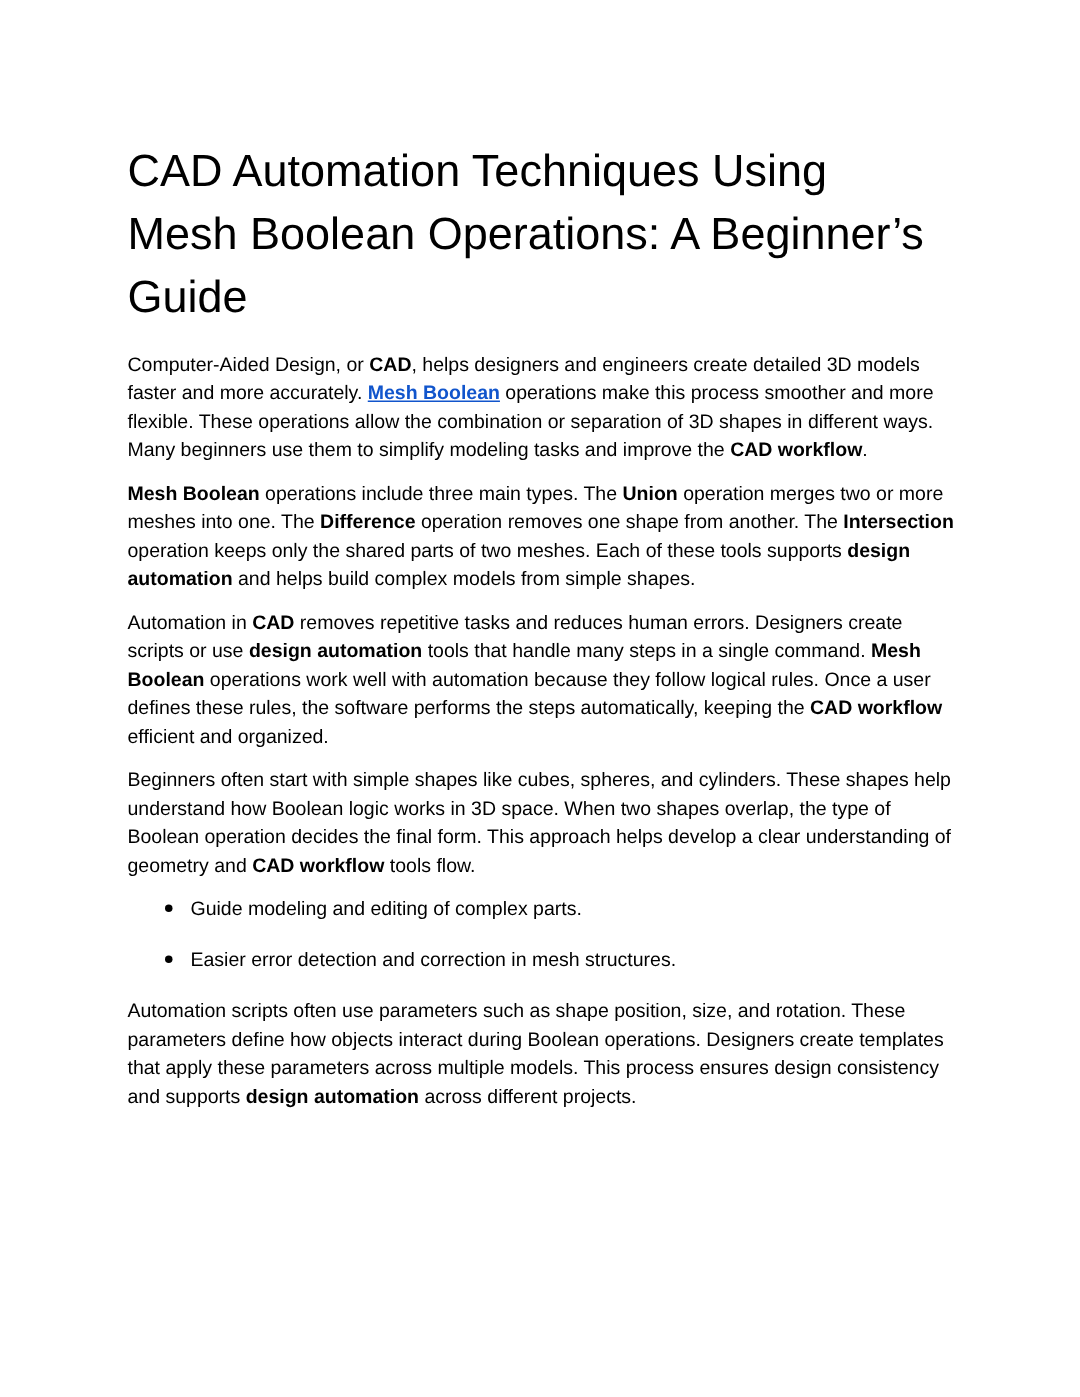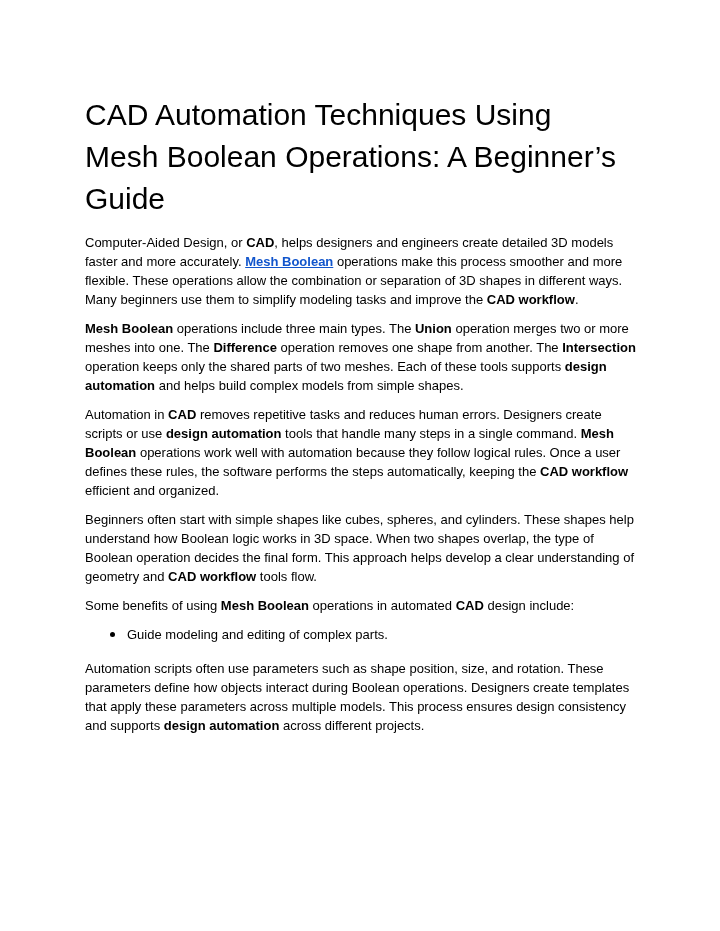--- a/index.html
+++ b/index.html
@@ -72,21 +72,21 @@
   <h1 class="doc-title">CAD Automation Techniques Using Mesh Boolean Operations: A Beginner’s Guide</h1>
 
   <p class="body-para"><span>Computer-Aided Design, or </span><span class="b">CAD</span><span>, helps designers and engineers create detailed 3D models faster and more accurately. </span><a class="doc-link" href="#">Mesh Boolean</a><span> operations make this process smoother and more flexible. These operations allow the combination or separation of 3D shapes in different ways. Many beginners use them to simplify modeling tasks and improve the </span><span class="b">CAD workflow</span><span>.</span></p>
 
   <p class="body-para"><span class="b">Mesh Boolean</span><span> operations include three main types. The </span><span class="b">Union</span><span> operation merges two or more meshes into one. The </span><span class="b">Difference</span><span> operation removes one shape from another. The </span><span class="b">Intersection</span><span> operation keeps only the shared parts of two meshes. Each of these tools supports </span><span class="b">design automation</span><span> and helps build complex models from simple shapes.</span></p>
 
   <p class="body-para"><span>Automation in </span><span class="b">CAD</span><span> removes repetitive tasks and reduces human errors. Designers create scripts or use </span><span class="b">design automation</span><span> tools that handle many steps in a single command. </span><span class="b">Mesh Boolean</span><span> operations work well with automation because they follow logical rules. Once a user defines these rules, the software performs the steps automatically, keeping the </span><span class="b">CAD workflow</span><span> efficient and organized.</span></p>
 
   <p class="body-para"><span>Beginners often start with simple shapes like cubes, spheres, and cylinders. These shapes help understand how Boolean logic works in 3D space. When two shapes overlap, the type of Boolean operation decides the final form. This approach helps develop a clear understanding of geometry and </span><span class="b">CAD workflow</span><span> tools flow.</span></p>
 
-  <p class="body-para"><span>Some benefits of using </span><span class="b">Mesh Boolean</span><span> operations in automated </span><span class="b">CAD</span><span> design include:</span></p>
 
   <ul class="benefits">
     <li><span class="bullet-dot"></span><span>Guide modeling and editing of complex parts.</span></li>
+    <li><span class="bullet-dot"></span><span>Easier error detection and correction in mesh structures.</span></li>
   </ul>
 
   <p class="body-para"><span>Automation scripts often use parameters such as shape position, size, and rotation. These parameters define how objects interact during Boolean operations. Designers create templates that apply these parameters across multiple models. This process ensures design consistency and supports </span><span class="b">design automation</span><span> across different projects.</span></p>
 
 </div>
 
 </body></html>

